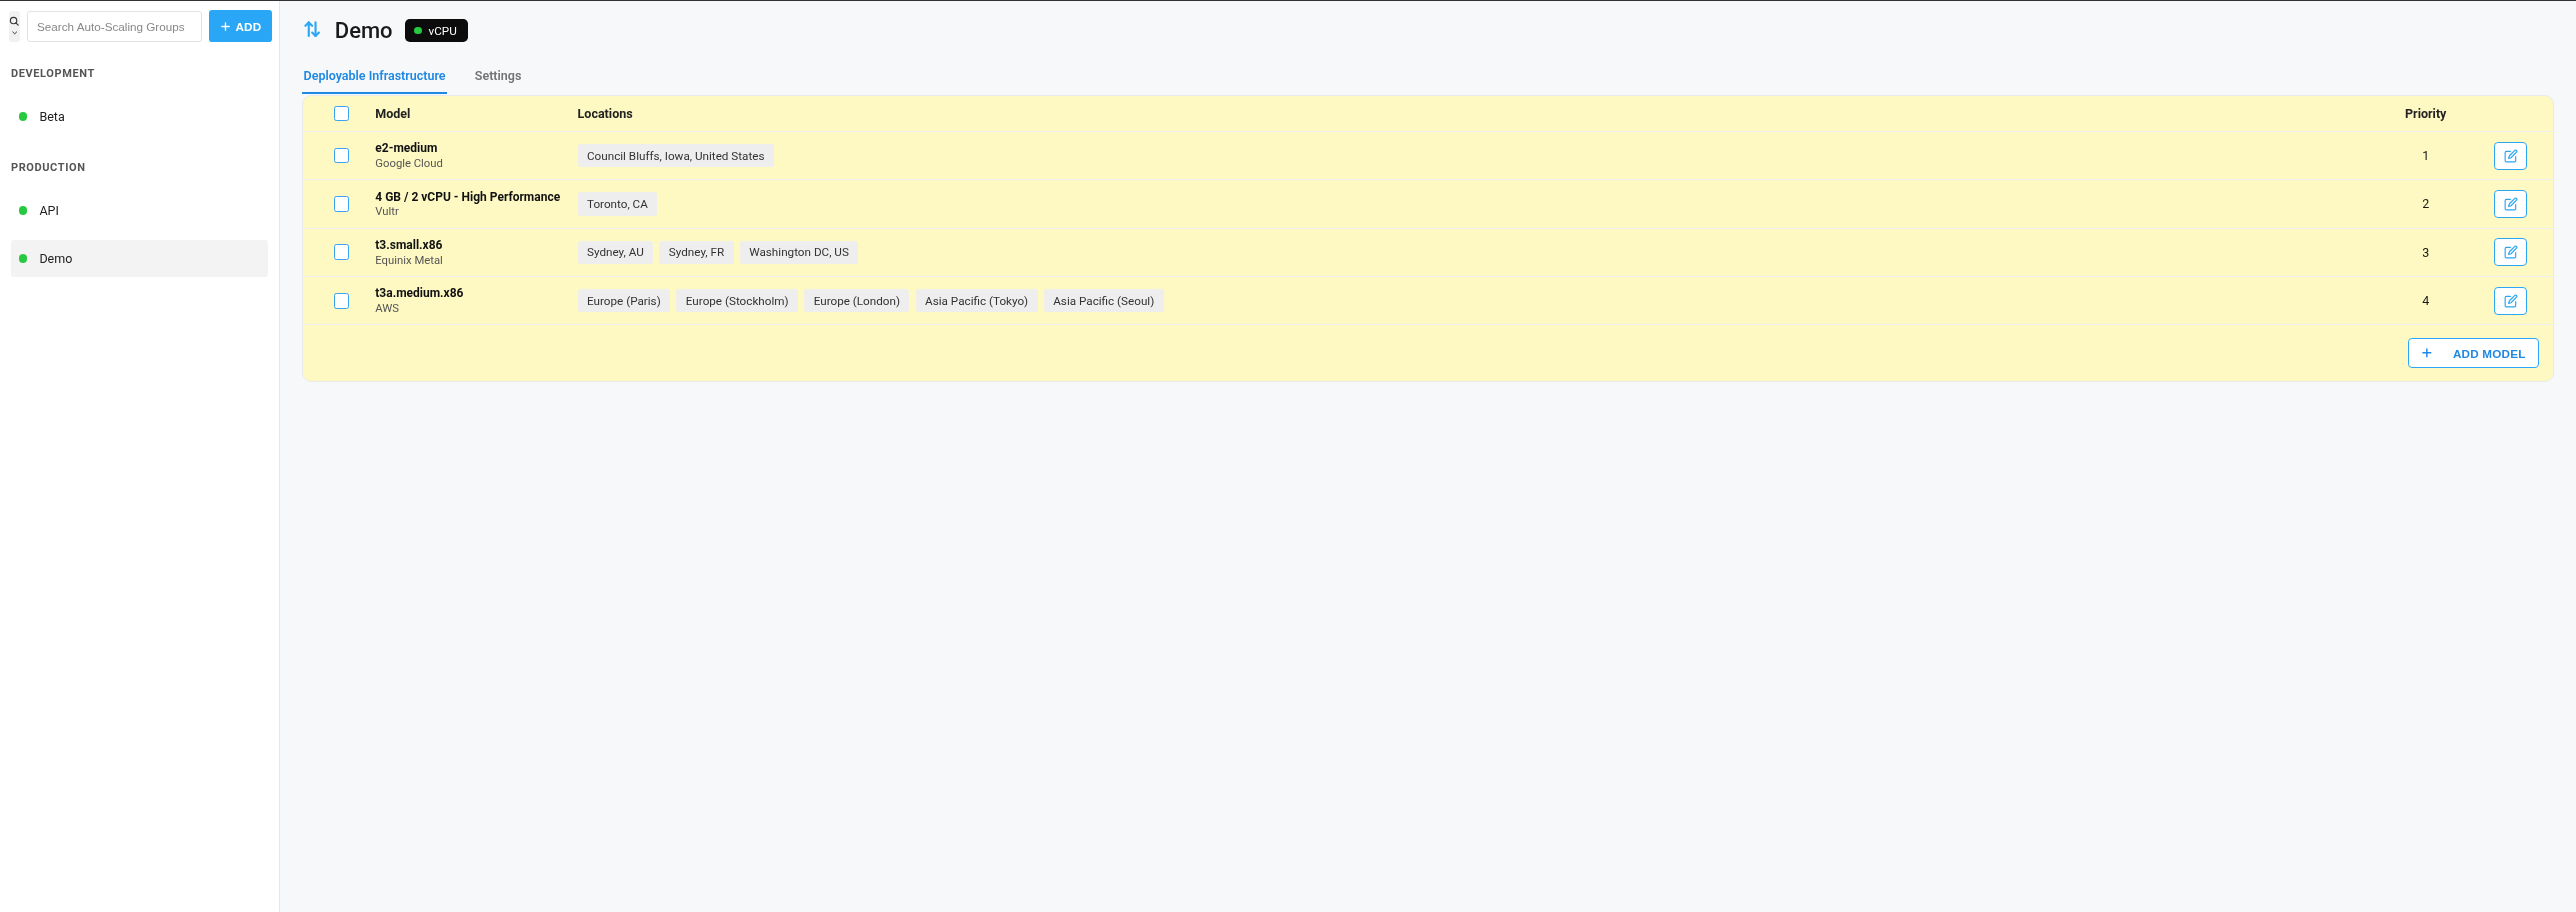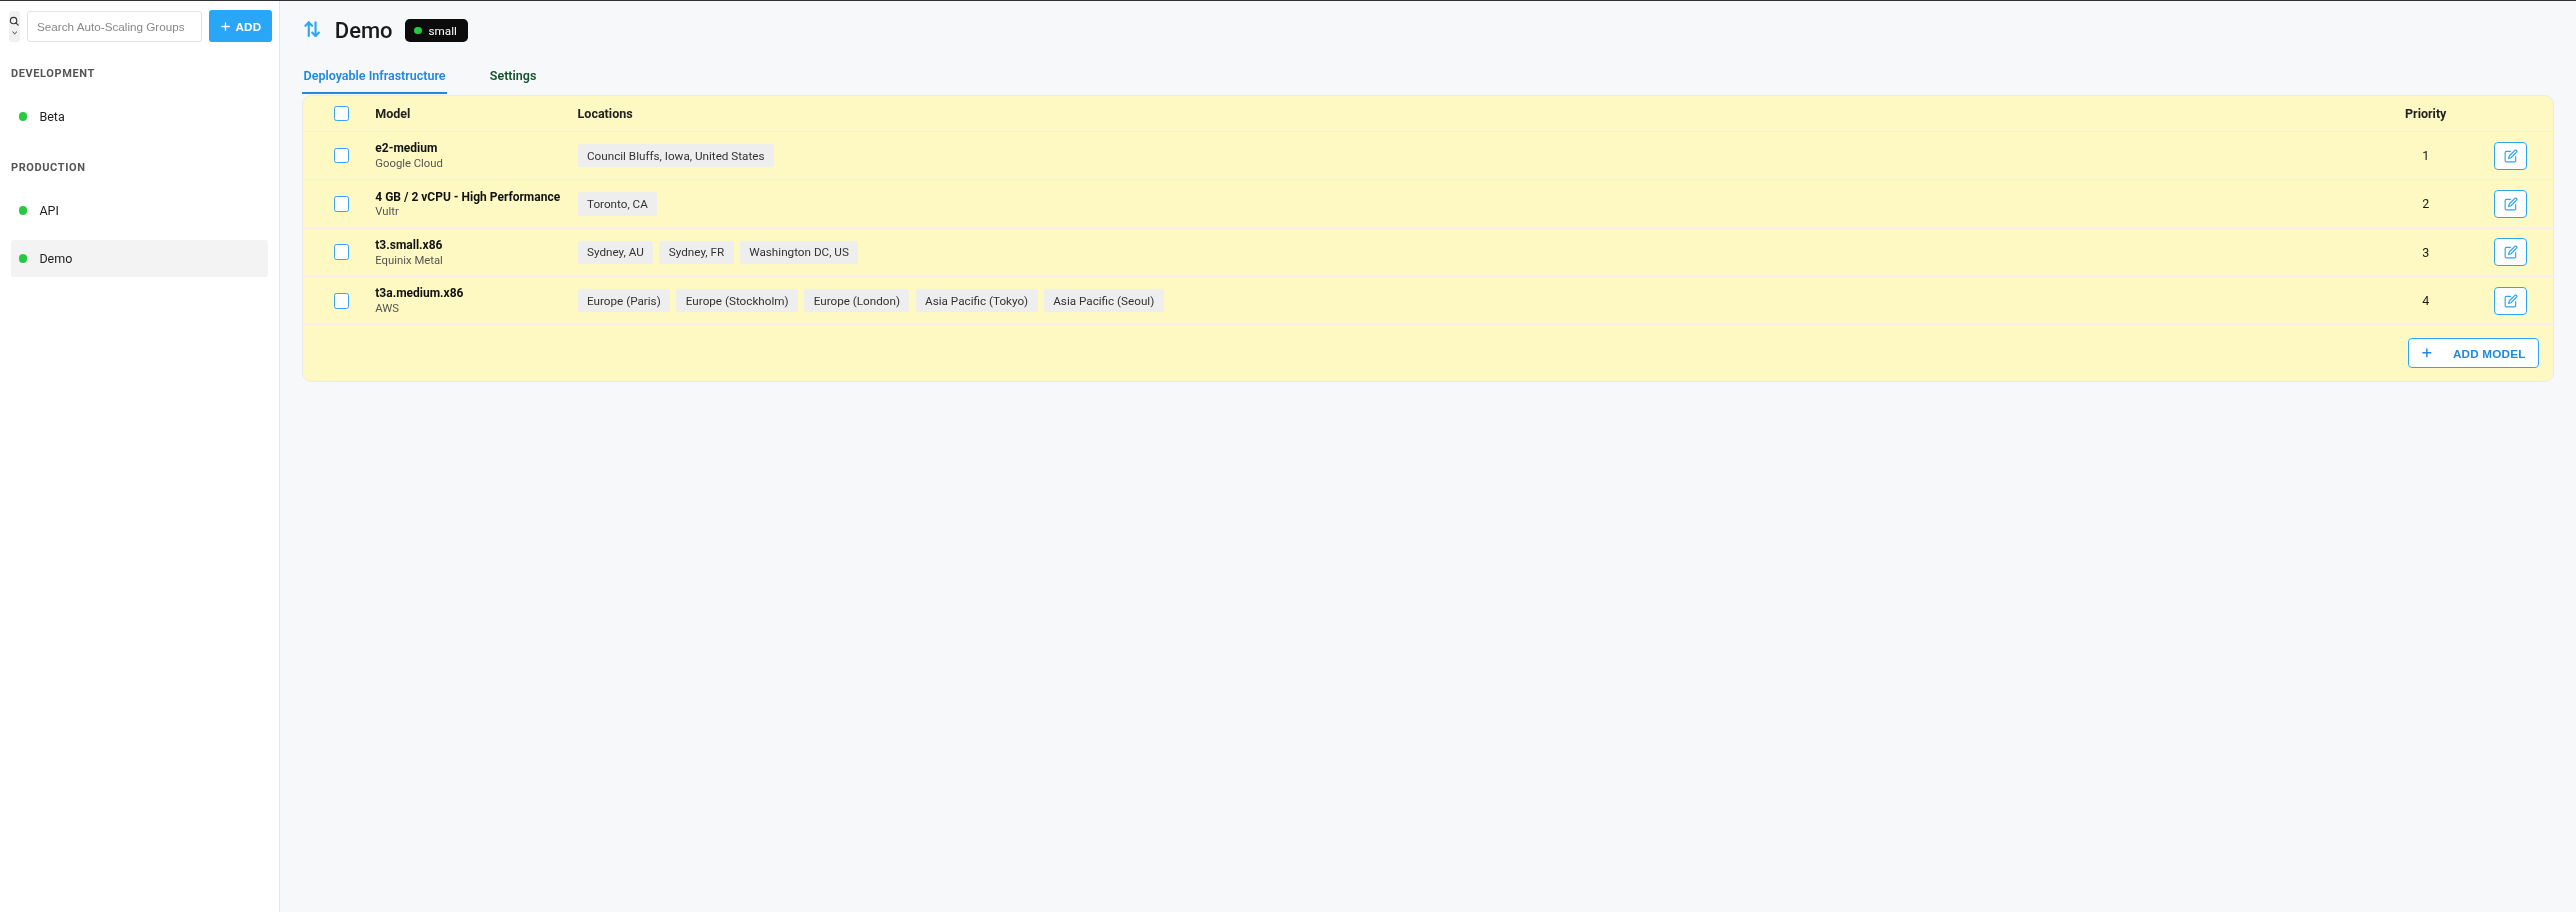--- a/index.html
+++ b/index.html
@@ -124,30 +124,30 @@
     display: inline-flex;
     align-items: center;
     gap: 6.3px;
     font-size: 11.7px;
   }
   .status-pill .dot {
     width: 7.8px; height: 7.8px; border-radius: 50%; background: #28c940;
   }
   .tabs {
     display: flex;
-    gap: 41px;
+    gap: 26px;
     margin-top: 20.3px;
     border-bottom: 0.8px solid transparent;
   }
   .tab {
     padding: 4.7px 1.6px 9.4px 1.6px;
     cursor: pointer;
     font-size: 12.5px;
     font-weight: 600;
-    color: #14532d;
+    color: #737373;
     border-bottom: 2.3px solid transparent;
   }
   .tab.active {
     color: #1e88e5;
     border-bottom-color: #1e88e5;
   }
 
   .panel-label {
     font-size: 11px;
     font-weight: 700;
@@ -282,21 +282,21 @@
         <svg width="20.3" height="20.3" viewBox="0 0 24 24" fill="none" stroke="#29a6f5" stroke-width="2.5" stroke-linecap="round" stroke-linejoin="round">
             <path d="M8 20V4"></path>
             <path d="M4 8l4-4 4 4"></path>
             <path d="M16 4v16"></path>
             <path d="M12 16l4 4 4-4"></path>
           </svg>
       </span>
       <h1 class="page-title">Demo</h1>
       <span class="status-pill">
         <span class="dot"></span>
-        <span>small</span>
+        <span>vCPU</span>
       </span>
     </div>
 
     <div class="tabs">
       <div class="tab active">Deployable Infrastructure</div>
       <div class="tab">Settings</div>
     </div>
 
 
     <div class="panel">

